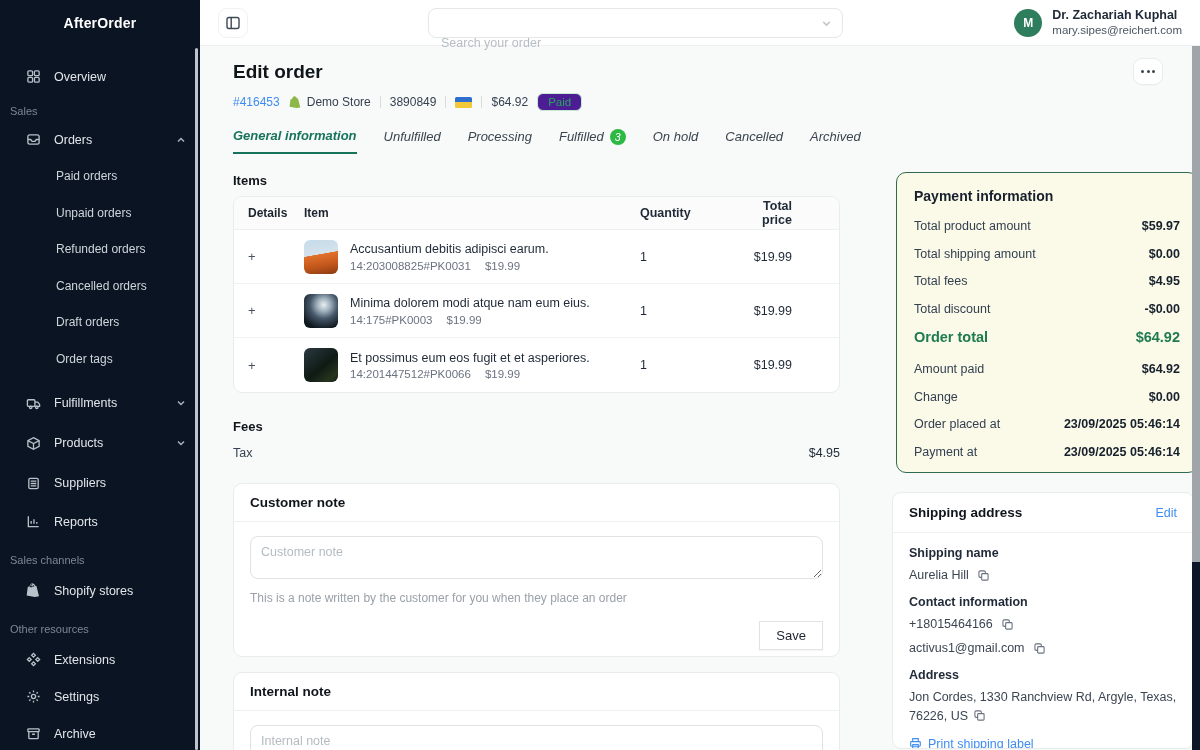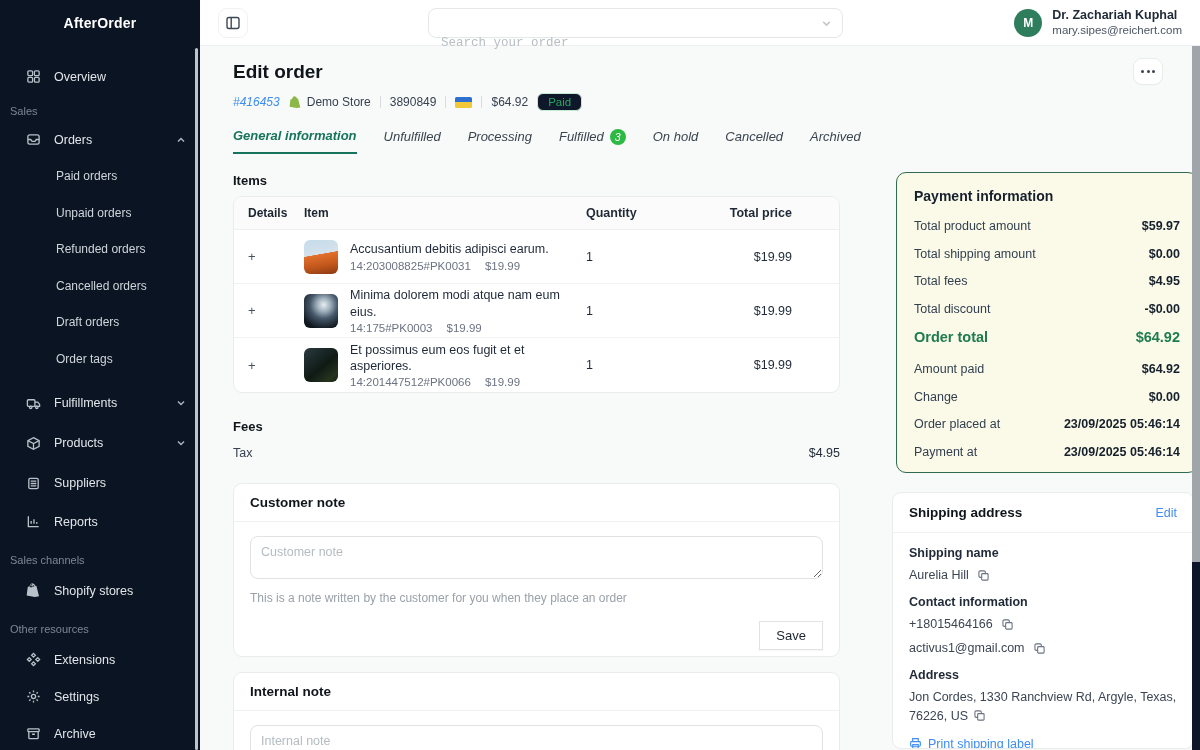--- a/index.html
+++ b/index.html
@@ -27,63 +27,63 @@
 
   
   .topbar { position:absolute; left:200px; top:0; width:1000px; height:46px; background:#ffffff;
     border-bottom:1px solid #edf0ef; display:flex; align-items:center; z-index:4; }
   .toggle-btn { margin-left:18px; width:30px; height:30px; border:1px solid #f0f2f2; border-radius:9px;
     background:#fff; display:flex; align-items:center; justify-content:center; color:#3c4853; cursor:pointer; }
   .searchbox { position:absolute; left:228px; top:8px; width:415px; height:30px;
     border:1px solid #e4e8e7; border-radius:8px; background:#fff; display:flex; align-items:center;
     padding:0 10px 0 12px; }
   .searchbox input { border:none; outline:none; flex:1; font-size:12.5px; color:#374151;
-    font-family:Liberation Mono, monospace; background:transparent;margin-top:40px; }
+    font-family:Liberation Sans, sans-serif; background:transparent;margin-top:40px; }
   .searchbox input::placeholder { color:#b6bdc3; }
   .searchbox .chev { color:#c2c9ce; display:flex; }
   .userblock { margin-left:auto; margin-right:18px; display:flex; align-items:center; gap:10px; cursor:pointer; }
   .avatar { width:28px; height:28px; border-radius:50%; background:#2e7d5c; color:#fff;
     font-size:12px; font-weight:700; display:flex; align-items:center; justify-content:center; }
   .user-name { font-size:12.5px; font-weight:600; color:#1f2937; line-height:1.25; }
   .user-email { font-size:11.5px; color:#4b5563; line-height:1.25; }
 
   
   .content { position:absolute; left:200px; top:46px; width:1000px; height:704px;
     background:#f7faf8; overflow:hidden; }
   .page-title { position:absolute; left:33px; top:15px; font-size:19px; font-weight:700; color:#10151b; }
   .dots-btn { position:absolute; right:37px; top:12px; width:30px; height:27px; background:#fff;
     border:1px solid #e9eceb; border-radius:9px; display:flex; align-items:center; justify-content:center;
     gap:2.5px; cursor:pointer; box-shadow:0 1px 1px rgba(0,0,0,.02); }
   .dots-btn .dot { width:3px; height:3px; border-radius:50%; background:#3a4450; }
 
   .meta-row { position:absolute; left:33px; top:47px; display:flex; align-items:center; gap:9px;
     font-size:12px; color:#374151; }
-  .order-no { color:#3f8cf3; cursor:pointer;font-style:italic; }
+  .order-no { color:#3f8cf3; cursor:pointer; }
   .meta-sep { width:1px; height:12px; background:#d8dcdc; }
   .store { display:flex; align-items:center; gap:5px; }
   .flag { width:17px; height:11px; border-radius:1.5px; overflow:hidden; display:inline-block; }
   .flag .b { height:5.5px; background:#2f6fd0; } .flag .y { height:5.5px; background:#f2c83b; }
-  .paid-badge { background:#0f172a; border:1px solid #c4ebd1; color:#27a55e; font-size:11.5px;
+  .paid-badge { background:#4c1d95; border:1px solid #c4ebd1; color:#27a55e; font-size:11.5px;
     padding:2px 10px; border-radius:6px; }
 
   .tabs { position:absolute; left:33px; top:82px; display:flex; gap:27px; font-size:13px; color:#3a4450; }
   .tab { padding-bottom:9px; cursor:pointer; display:flex; align-items:center; gap:6px;font-style:italic; }
   .tab.active { color:#17735c; font-weight:600; border-bottom:2px solid #17735c; }
   .tab-badge { width:16px; height:16px; border-radius:50%; background:#2eb944; color:#fff;
     font-size:10.5px; display:flex; align-items:center; justify-content:center; }
 
   .items-heading { position:absolute; left:33px; top:127px; font-size:13px; font-weight:700; color:#10151b; }
   .items-table { position:absolute; left:33px; top:150px; width:607px; background:#fff;
     border:1px solid #e9eceb; border-radius:9px; overflow:hidden; }
   .t-head { display:flex; align-items:center; background:#fafbfa; height:33px; padding-left:14px;
     font-size:12px; font-weight:700; color:#1c2430; border-bottom:1px solid #eef1f0; }
   .t-row { display:flex; align-items:center; height:54px; padding-left:14px; border-bottom:1px solid #f1f3f2; }
   .t-row:last-child { border-bottom:none; }
   .col-details { width:56px; }
-  .col-item { width:282px; display:flex; align-items:center; gap:12px; }
+  .col-item { width:336px; display:flex; align-items:center; gap:12px; }
   .col-qty { width:100px; font-size:12.5px; color:#1f2937; }
   .col-total { flex:1; text-align:right; padding-right:47px; font-size:12.5px; color:#1f2937; }
   .expand-btn { width:18px; height:18px; font-size:13px; color:#49525c; background:none; border:none;
     cursor:pointer; text-align:left; font-family:"Liberation Sans",sans-serif; }
   .thumb { width:34px; height:34px; border-radius:6px; flex:0 0 34px; }
   .thumb-1 { background:linear-gradient(170deg,#c6dbe9 0%,#d4e2ec 42%,#e2702c 43%,#c2571c 72%,#8a3a12 100%); }
   .thumb-2 { background:radial-gradient(circle at 58% 32%, #e8eef2 0%, #9fb0bc 22%, #46586a 45%, #10181f 80%); }
   .thumb-3 { background:linear-gradient(140deg,#2b3a42 0%,#0f1a14 55%,#27351f 85%,#121c12 100%); }
   .item-name { font-size:12.5px; color:#1f2937; line-height:1.3; }
   .item-sku { font-size:11.5px; color:#6b7280; margin-top:2px; display:flex; gap:14px; }

